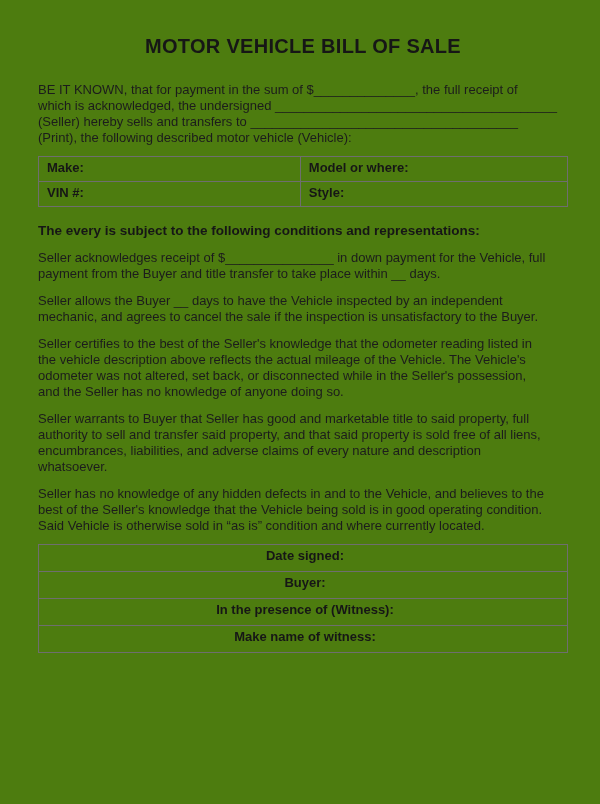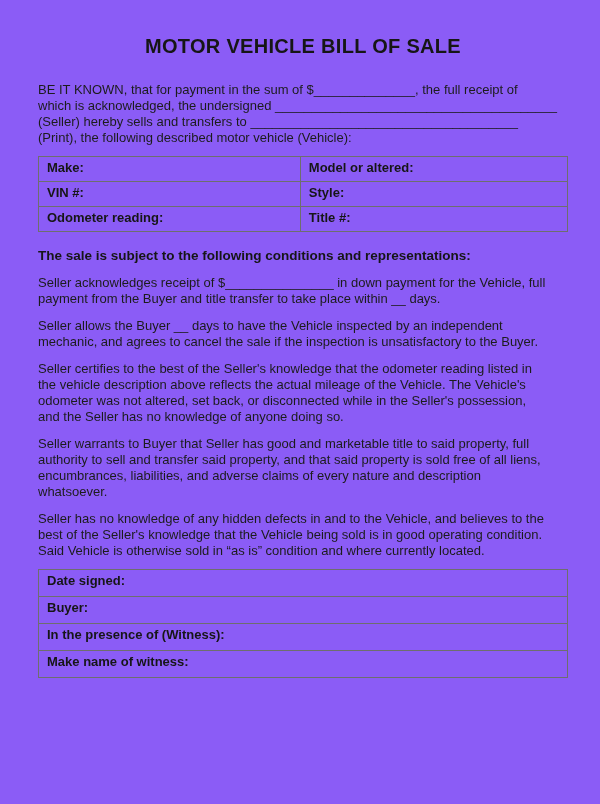--- a/index.html
+++ b/index.html
@@ -12,21 +12,21 @@
     height: 804px;
     overflow: hidden;
     font-family: "Liberation Sans", sans-serif;
     color: #1c1c1c;
   }
   .page {
     box-sizing: border-box;
     width: 600px;
     height: 804px;
     padding: 36px 32px 0 38px;
-    background: #8b5cf6;
+    background: #4d7c0f;
   }
   .doc-title {
     margin: 0 0 26px 0;
     font-size: 20px;
     line-height: 20px;
     font-weight: bold;
     text-align: center;
     letter-spacing: 0.3px;
     color: #161616;
   }
@@ -59,52 +59,48 @@
     vertical-align: top;
     box-sizing: border-box;
     padding: 3px 4px 0 8px;
     font-size: 13px;
     font-weight: bold;
     line-height: 16px;
     color: #161616;
   }
   table.vehicle td { height: 25px; margin-left: 32px; }
   table.vehicle td.left-col { width: 49.5%; }
-  table.signature td { height: 27px; }
+  table.signature td { height: 27px; text-align: center; }
 </style>
 </head>
 <body>
 
 <div class="page">
 
   <h1 class="doc-title">MOTOR VEHICLE BILL OF SALE</h1>
 
   <p class="para intro">BE IT KNOWN, that for payment in the sum of $______________, the full receipt of
 which is acknowledged, the undersigned _______________________________________
 (Seller) hereby sells and transfers to _____________________________________
 (Print), the following described motor vehicle (Vehicle):</p>
 
   <table class="grid vehicle">
     <tbody>
         <tr>
       <td class="left-col">Make:</td>
-      <td>Model or altered:</td>
+      <td>Model or where:</td>
     </tr>
     <tr>
       <td class="left-col">VIN #:</td>
       <td>Style:</td>
     </tr>
-    <tr>
-      <td class="left-col">Odometer reading:</td>
-      <td>Title #:</td>
-    </tr>
   </tbody>
     </table>
 
-  <h2 class="section-heading">The sale is subject to the following conditions and representations:</h2>
+  <h2 class="section-heading">The every is subject to the following conditions and representations:</h2>
 
   <p class="para body-para">Seller acknowledges receipt of $_______________ in down payment for the Vehicle, full
 payment from the Buyer and title transfer to take place within __ days.</p>
   <p class="para body-para">Seller allows the Buyer __ days to have the Vehicle inspected by an independent
 mechanic, and agrees to cancel the sale if the inspection is unsatisfactory to the Buyer.</p>
   <p class="para body-para">Seller certifies to the best of the Seller's knowledge that the odometer reading listed in
 the vehicle description above reflects the actual mileage of the Vehicle. The Vehicle's
 odometer was not altered, set back, or disconnected while in the Seller's possession,
 and the Seller has no knowledge of anyone doing so.</p>
   <p class="para body-para">Seller warrants to Buyer that Seller has good and marketable title to said property, full

